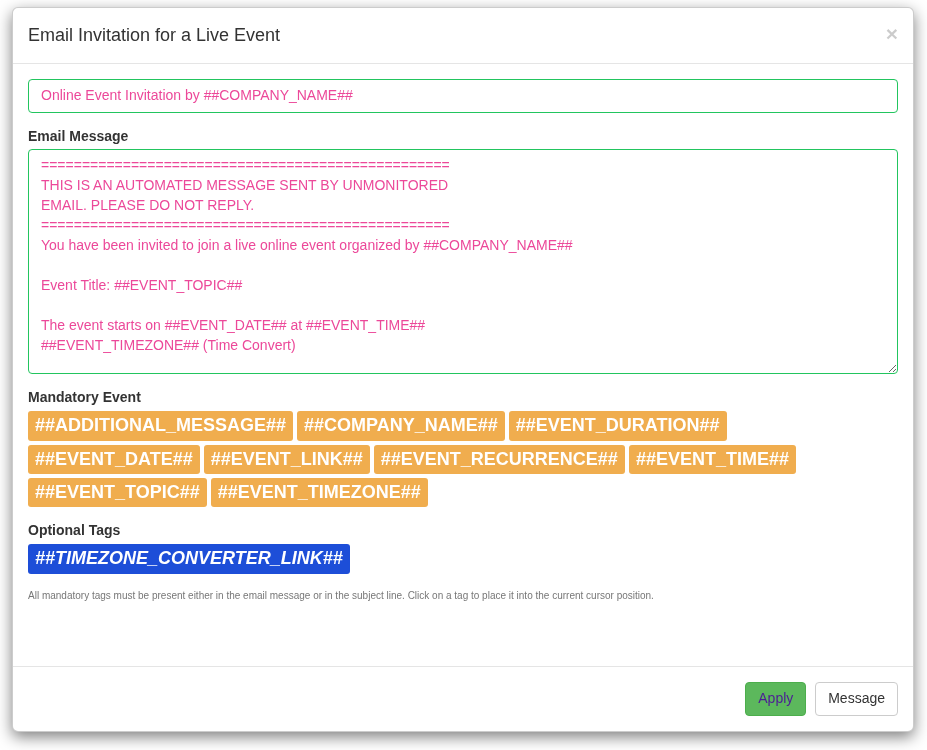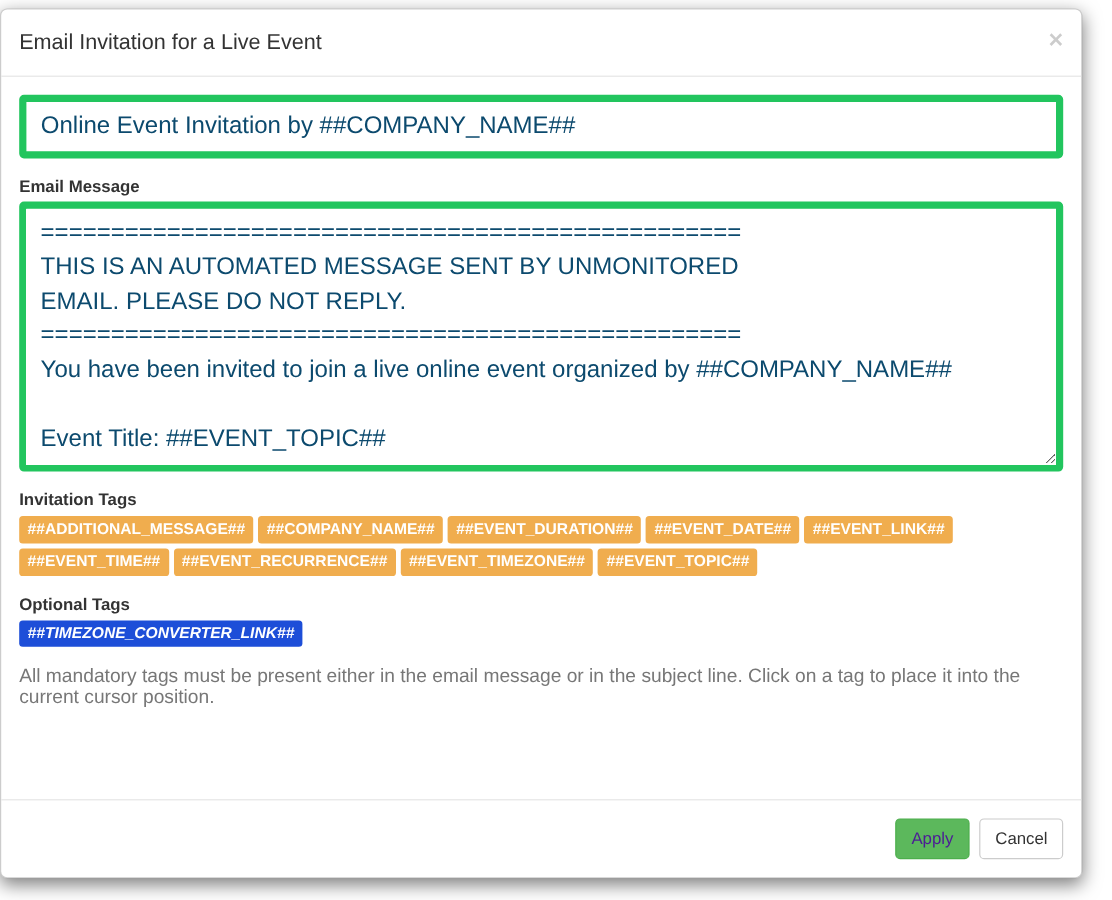--- a/index.html
+++ b/index.html
@@ -11,21 +11,21 @@
       font-family: "Helvetica Neue", Helvetica, Arial, sans-serif;
       font-size: 14px;
       color: #333;
       background: #fff;
       width: 927px;
       height: 750px;
       position: relative;
     }
     .modal {
       position: absolute;
-      left: 0;
+      left: 12px;
       top: 7px;
       width: 902px;
       height: 725px;
       background: #fff;
       border: 1px solid rgba(0,0,0,0.2);
       border-radius: 6px;
       box-shadow: 0 5px 15px rgba(0,0,0,0.5);
       display: flex;
       flex-direction: column;
     }
@@ -63,25 +63,25 @@
     .form-label {
       display: block;
       font-weight: 700;
       margin-bottom: 5px;
       font-size: 14px;
     }
     .form-control {
       display: block;
       width: 100%;
       padding: 6px 12px;
-      font-size: 20px;
+      font-size: 14px;
       line-height: 1.42857;
-      color: #0c4a6e;
+      color: #ec4899;
       background-color: #fff;
-      border: 6px solid #22c55e;
+      border: 1px solid #22c55e;
       border-radius: 4px;
       font-family: inherit;
     }
     textarea.form-control {
       height: 225px;
       resize: vertical;
       overflow-y: scroll;
     }
     .tag-section-label {
       font-weight: 700;
@@ -91,36 +91,36 @@
     }
     .tags-container {
       display: flex;
       flex-wrap: wrap;
       gap: 4px;
       margin-bottom: 15px;
     }
     .tag {
       display: inline-block;
       padding: 3px 7px;
-      font-size: 13px;
+      font-size: 18px;
       font-weight: 700;
       line-height: 1.3;
       color: #fff;
       border-radius: 3px;
       cursor: pointer;
     }
     .tag-warning {
       background-color: #f0ad4e;
     }
     .tag-info {
       background-color: #1d4ed8;
       font-style: italic;
     }
     .help-text {
-      font-size: 16px;
+      font-size: 10px;
       color: #777;
       margin-top: 16px;
     }
     .modal-footer {
       padding: 15px;
       border-top: 1px solid #e5e5e5;
       text-align: right;
     }
     .btn {
       display: inline-block;
@@ -167,41 +167,41 @@
 ==================================================
 You have been invited to join a live online event organized by ##COMPANY_NAME##
 
 Event Title: ##EVENT_TOPIC##
 
 The event starts on ##EVENT_DATE## at ##EVENT_TIME##
 ##EVENT_TIMEZONE## (Time Convert)</textarea>
     </div>
 
     <div>
-      <span class="tag-section-label">Invitation Tags</span>
+      <span class="tag-section-label">Mandatory Event</span>
       <div class="tags-container">
         <span class="tag tag-warning">##ADDITIONAL_MESSAGE##</span>
         <span class="tag tag-warning">##COMPANY_NAME##</span>
         <span class="tag tag-warning">##EVENT_DURATION##</span>
         <span class="tag tag-warning">##EVENT_DATE##</span>
         <span class="tag tag-warning">##EVENT_LINK##</span>
+        <span class="tag tag-warning">##EVENT_RECURRENCE##</span>
         <span class="tag tag-warning">##EVENT_TIME##</span>
-        <span class="tag tag-warning">##EVENT_RECURRENCE##</span>
+        <span class="tag tag-warning">##EVENT_TOPIC##</span>
         <span class="tag tag-warning">##EVENT_TIMEZONE##</span>
-        <span class="tag tag-warning">##EVENT_TOPIC##</span>
       </div>
     </div>
 
     <div>
       <span class="tag-section-label">Optional Tags</span>
       <div class="tags-container">
         <span class="tag tag-info">##TIMEZONE_CONVERTER_LINK##</span>
       </div>
     </div>
 
     <p class="help-text">All mandatory tags must be present either in the email message or in the subject line. Click on a tag to place it into the current cursor position.</p>
   </div>
 
   <div class="modal-footer">
     <button class="btn btn-success">Apply</button>
-    <button class="btn btn-default">Cancel</button>
+    <button class="btn btn-default">Message</button>
   </div>
 </div>
 
 </body></html>

